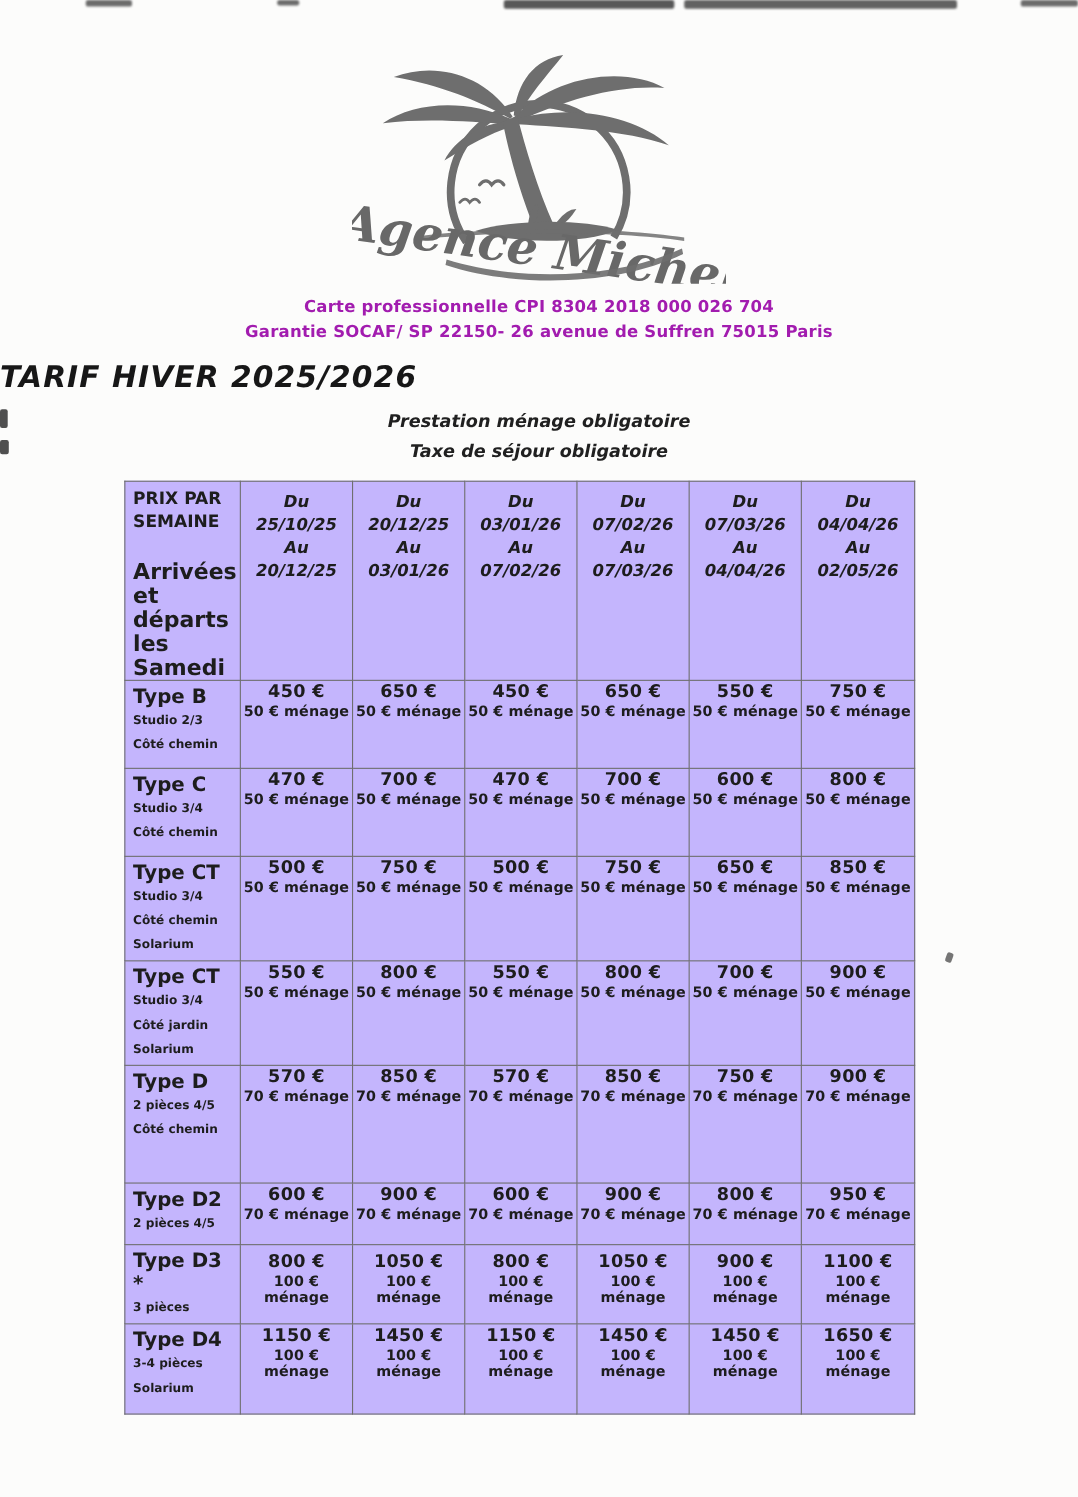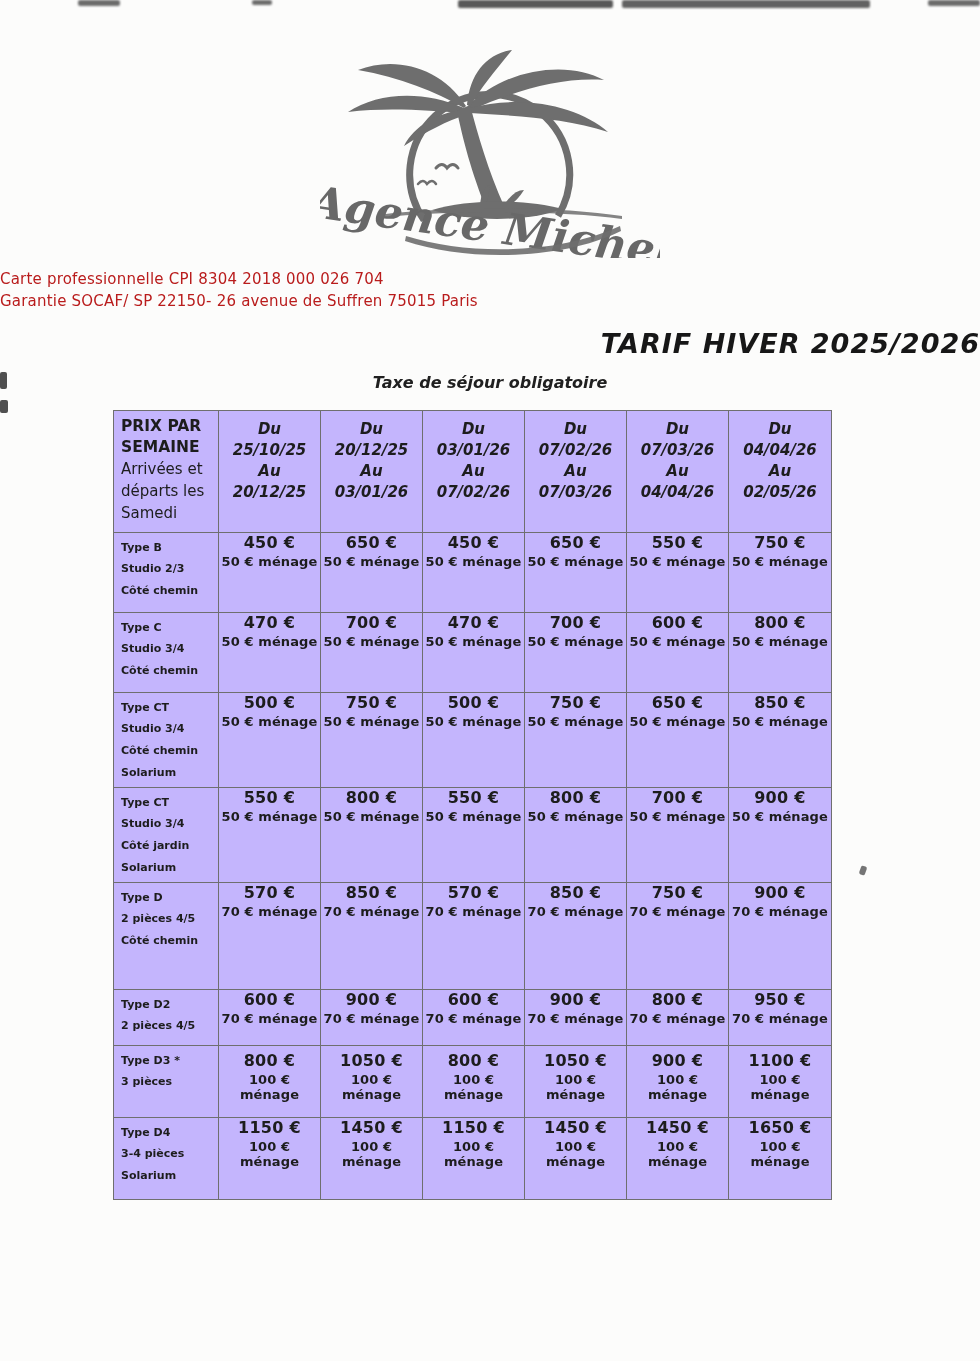--- a/index.html
+++ b/index.html
@@ -23,43 +23,43 @@
   .a-top5 { left:928px; top:0; width:52px;  height:6px; }
   .a-left1 { left:0; top:372px; width:7px; height:17px; opacity:.9; filter:none; }
   .a-left2 { left:0; top:400px; width:8px; height:13px; opacity:.9; filter:none; }
   .a-speck { left:860px; top:866px; width:6px; height:9px; transform:rotate(20deg); opacity:.7; filter:none; }
 
   
   .logo-wrap { padding-top:50px; text-align:center; }
   .logo-svg { display:inline-block; }
 
   
-  .header-block { margin-top:6px; font-weight:normal; font-size:15px; line-height:22px; letter-spacing:.2px; color:#b91c1c; }
-  .doc-title { margin-top:16px; text-align:right; font-size:27px; font-weight:bold; font-style:italic; letter-spacing:1px; color:#171717; }
+  .header-block { margin-top:6px; text-align:center; font-weight:bold; font-size:15px; line-height:22px; letter-spacing:.2px; color:#a21caf; }
+  .doc-title { margin-top:16px; text-align:left; font-size:27px; font-weight:bold; font-style:italic; letter-spacing:1px; color:#171717; }
   .subtitles { margin-top:10px; text-align:center; font-size:16px; font-weight:bold; font-style:italic; line-height:27px; color:#202020; }
 
   
   table.tariff {
     margin:14px 0 0 113px;
     border-collapse:collapse;
     width:719px;
     table-layout:fixed;
     background:#c4b5fd;
   }
   .tariff th, .tariff td {
     border:1px solid #6f6f6f;
     vertical-align:top;
     overflow:hidden;
   }
   .corner-cell { text-align:left; padding:5px 4px 0 7px; }
   .corner-title { font-weight:bold; font-size:15.5px; line-height:21px; }
-  .corner-sub { font-weight:normal; font-size:15px; line-height:22px; }
+  .corner-sub { font-weight:bold; font-size:20px; line-height:22px;margin-top:23px; }
   .period-cell { text-align:center; font-weight:bold; font-size:15px; line-height:21px; padding-top:8px;font-style:italic; }
   .type-cell { text-align:left; padding:4px 2px 0 7px; }
-  .type-name { font-weight:bold; font-size:11px; line-height:21px; }
+  .type-name { font-weight:bold; font-size:18px; line-height:21px; }
   .type-desc { font-weight:bold; font-size:11px; line-height:22px; }
   .price-cell { text-align:center; vertical-align:middle; }
   .price { font-weight:bold; font-size:16px; letter-spacing:.3px; }
   .menage { font-weight:bold; font-size:13px; letter-spacing:.1px; margin-top:2px; }
   tr.row-top .price-cell { vertical-align:top; padding-top:5px; }
 </style>
 </head>
 <body>
 
 <div class="page">
@@ -105,20 +105,21 @@
   </div>
 
   <div class="header-block">
     <div>Carte professionnelle  CPI 8304 2018 000 026 704</div>
     <div>Garantie SOCAF/ SP 22150- 26 avenue de Suffren 75015 Paris</div>
   </div>
 
   <div class="doc-title">TARIF HIVER 2025/2026</div>
 
   <div class="subtitles">
+    <div>Prestation ménage obligatoire</div>
     <div>Taxe de séjour obligatoire</div>
   </div>
 
   <table class="tariff">
     <colgroup>
       <col style="width:105px">
       <col style="width:102px">
         <col style="width:102px">
         <col style="width:102px">
       <col style="width:102px">

